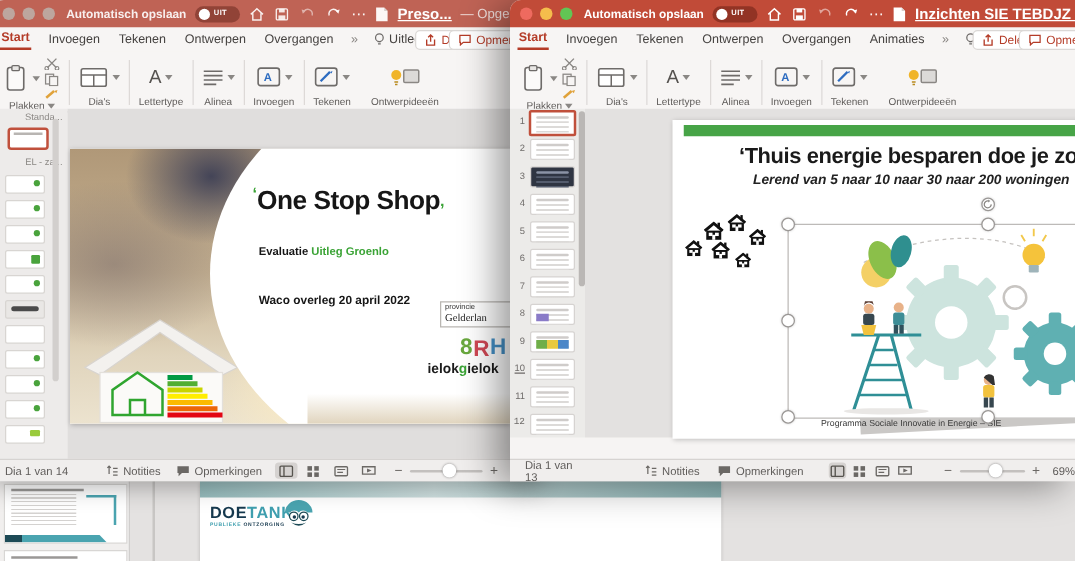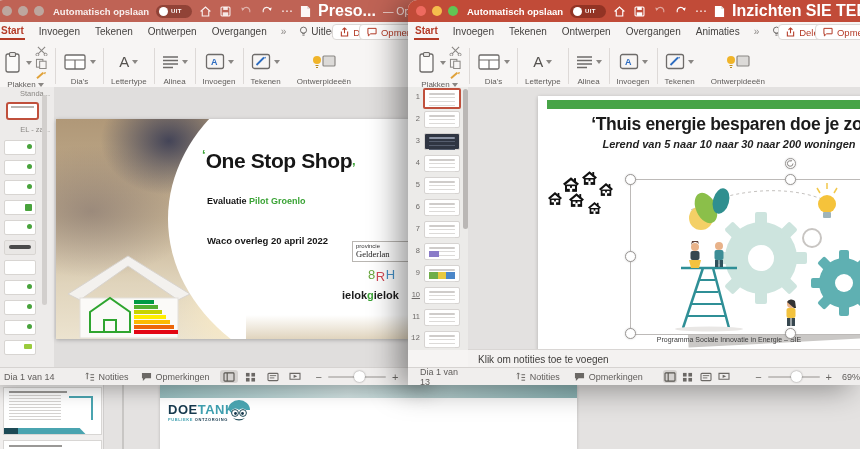--- a/index.html
+++ b/index.html
@@ -10,21 +10,21 @@
   .titlebar{height:22px;display:flex;align-items:center;padding:0 8px;color:#fff;font-size:10px;gap:7px;}
   .tb-active{background:#c14b38;}
   .tb-inactive{background:#bf6355;}
   .traffic{display:flex;gap:6px;margin-right:2px;}
   .dot{width:10px;height:10px;border-radius:50%;}
   .autosave{font-size:9.5px;font-weight:700;white-space:nowrap;}
   .switch{width:30px;height:13px;border-radius:7px;background:rgba(60,10,0,.35);display:flex;align-items:center;padding:0 3px;gap:3px;flex:none;}
   .knob{width:9px;height:9px;border-radius:50%;background:#fff;flex:none;}
   .sw-lbl{font-size:6px;font-weight:700;color:#fff;letter-spacing:.3px;}
   .tb-ic{flex:none;display:flex;align-items:center;}
-  .tb-title{font-weight:700;font-size:16px;white-space:nowrap;}
+  .tb-title{font-weight:700;font-size:12px;white-space:nowrap;text-decoration:underline;}
   .tb-suffix{opacity:.8;font-size:10.5px;white-space:nowrap;}
   .dots{font-size:12px;line-height:1;opacity:.95;}
   
   .tabrow{position:relative;height:19px;background:#f7f5f4;display:flex;align-items:center;gap:13px;padding-left:6px;font-size:10px;color:#454240;}
   .tab{white-space:nowrap;padding:2px 1px;}
   .tab.active{color:#b43b27;font-weight:700;border-bottom:2px solid #b43b27;}
   .ovf{color:#8a8784;font-size:10px;}
   .helptab{display:flex;align-items:center;gap:3px;}
   .pillbtn{position:absolute;top:2px;height:14px;display:flex;align-items:center;gap:4px;border:1px solid #dbd8d6;border-radius:4px;background:#fff;color:#b43b27;font-size:9.5px;padding:0 7px;white-space:nowrap;}
   
@@ -70,21 +70,21 @@
   .osp-title{position:absolute;left:146px;top:30px;display:flex;align-items:flex-start;color:#161616;}
   .osp-title .t{font-size:21px;font-weight:700;letter-spacing:-.4px;}
   .osp-title .q{color:#3aa335;font-size:13px;font-weight:800;margin-top:-2px;}
   .osp-title .q2{align-self:flex-end;margin-bottom:-2px;}
   .osp-sub{position:absolute;left:151px;top:77px;font-size:9px;font-weight:700;color:#161616;}
   .osp-sub .green{color:#3aa335;}
   .osp-date{position:absolute;left:151px;top:116px;font-size:9.5px;font-weight:700;color:#161616;}
   .logo-prov{position:absolute;left:296px;top:122px;width:60px;border:1px solid #b9b6b2;background:#fff;padding:1px 3px 2px;}
   .logo-prov .lp1{font-size:6px;color:#333;}
   .logo-prov .lp2{font-family:"Liberation Serif",serif;font-size:8.5px;color:#222;}
-  .logo-8rhk{position:absolute;left:312px;top:148px;font-size:13px;font-weight:400;letter-spacing:.5px;}
+  .logo-8rhk{position:absolute;left:312px;top:148px;font-size:18px;font-weight:700;letter-spacing:.5px;}
   .logo-8rhk .c1{color:#69a83e;}
   .logo-8rhk .c2{color:#d14855;position:relative;top:2px;}
   .logo-8rhk .c3{color:#4591c7;}
   .logo-energie{position:absolute;left:286px;top:170px;font-size:11px;font-weight:900;color:#1c1c1c;}
   .logo-energie .g{color:#3aa335;}
   
   .slide-thuis{position:absolute;left:70px;top:9px;width:382px;height:255px;background:#fff;box-shadow:0 1px 4px rgba(0,0,0,.22);overflow:hidden;}
   .greenbar{position:absolute;left:9px;top:4px;right:-2px;height:9px;background:#47a447;}
   .th-title{position:absolute;left:0;top:18px;width:382px;text-align:center;font-size:17.5px;font-weight:800;color:#1a1a1a;letter-spacing:-.3px;}
   .th-sub{position:absolute;left:0;top:42px;width:382px;text-align:center;font-size:11px;font-weight:600;font-style:italic;color:#222;}
@@ -393,21 +393,21 @@
           <rect x="68" y="71" width="40" height="4" fill="#ec6608"></rect>
           <rect x="68" y="76" width="44" height="4" fill="#e30613"></rect>
         </svg>
         <div class="osp-blob"></div>
         <div class="osp-table"></div>
         <div class="osp-title">
           <span class="q">‘</span>
               <span class="t">One Stop Shop</span>
               <span class="q q2">’</span>
         </div>
-        <div class="osp-sub"><span>Evaluatie </span><span class="green">Pilot Groenlo</span></div>
+        <div class="osp-sub"><span>Evaluatie </span><span class="green">Uitleg Groenlo</span></div>
         <div class="osp-date">Waco overleg 20 april 2022</div>
         <div class="logo-prov">
           <div class="lp1">provincie</div>
           <div class="lp2">Gelderlan</div>
         </div>
         <div class="logo-8rhk"><span class="c1">8</span><span class="c2">R</span><span class="c3">H</span></div>
         <div class="logo-energie"><span>ielok</span><span class="g">g</span><span>ielok</span></div>
       </div>
     </div>
   </div>
@@ -780,23 +780,20 @@
         <span class="handle" style="left:247px;top:62px;">
               <svg width="9" height="9" viewBox="0 0 9 9">
                 <path d="M7,4.5 A2.8,2.8 0 1 1 4.5,1.7" fill="none" stroke="#8a8784" stroke-width="1"></path>
                 <polygon points="4.5,0.5 6.3,1.7 4.5,3" fill="#8a8784"></polygon>
               </svg>
             </span>
         <div class="th-caption">Programma Sociale Innovatie in Energie – SIE</div>
       </div>
     </div>
   </div>
-  <div class="notesbar" style="bottom:17px;">
-    <span>Klik om notities toe te voegen</span>
-  </div>
   <div class="statusbar">
     <span style="margin-left:12px;">Dia 1 van 13</span>
     <span style="margin-left:56px;display:flex;align-items:center;gap:4px;">
       <svg width="10" height="10" viewBox="0 0 11 11">
             <path d="M2.5,1 V8 M1,2.5 L2.5,1 4,2.5 M6,3 H10 M6,6 H10 M6,9 H10" fill="none" stroke="#6b6865" stroke-width="1.1"></path>
           </svg>
       <span>Notities</span>
     </span>
     <span style="margin-left:14px;display:flex;align-items:center;gap:4px;">
       <svg width="11" height="10" viewBox="0 0 12 11">

